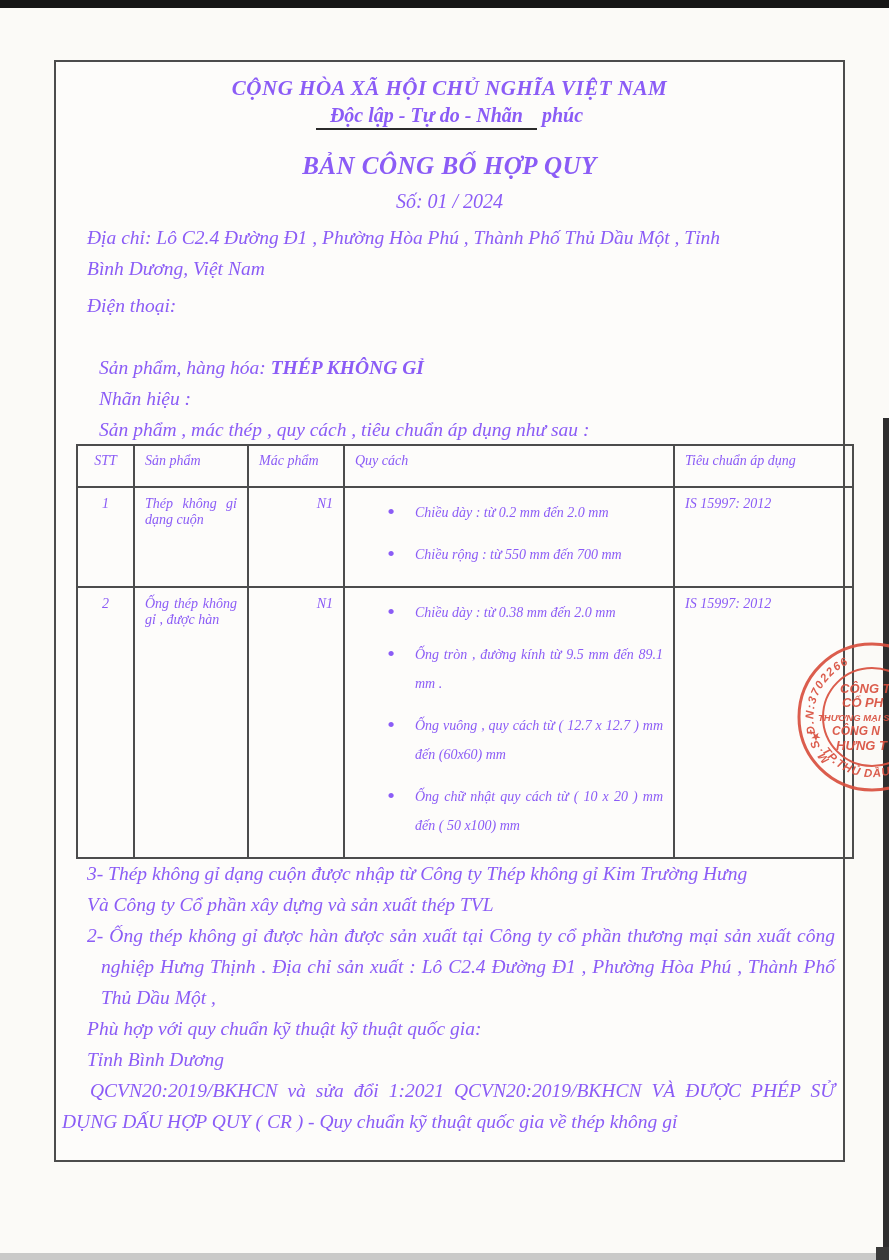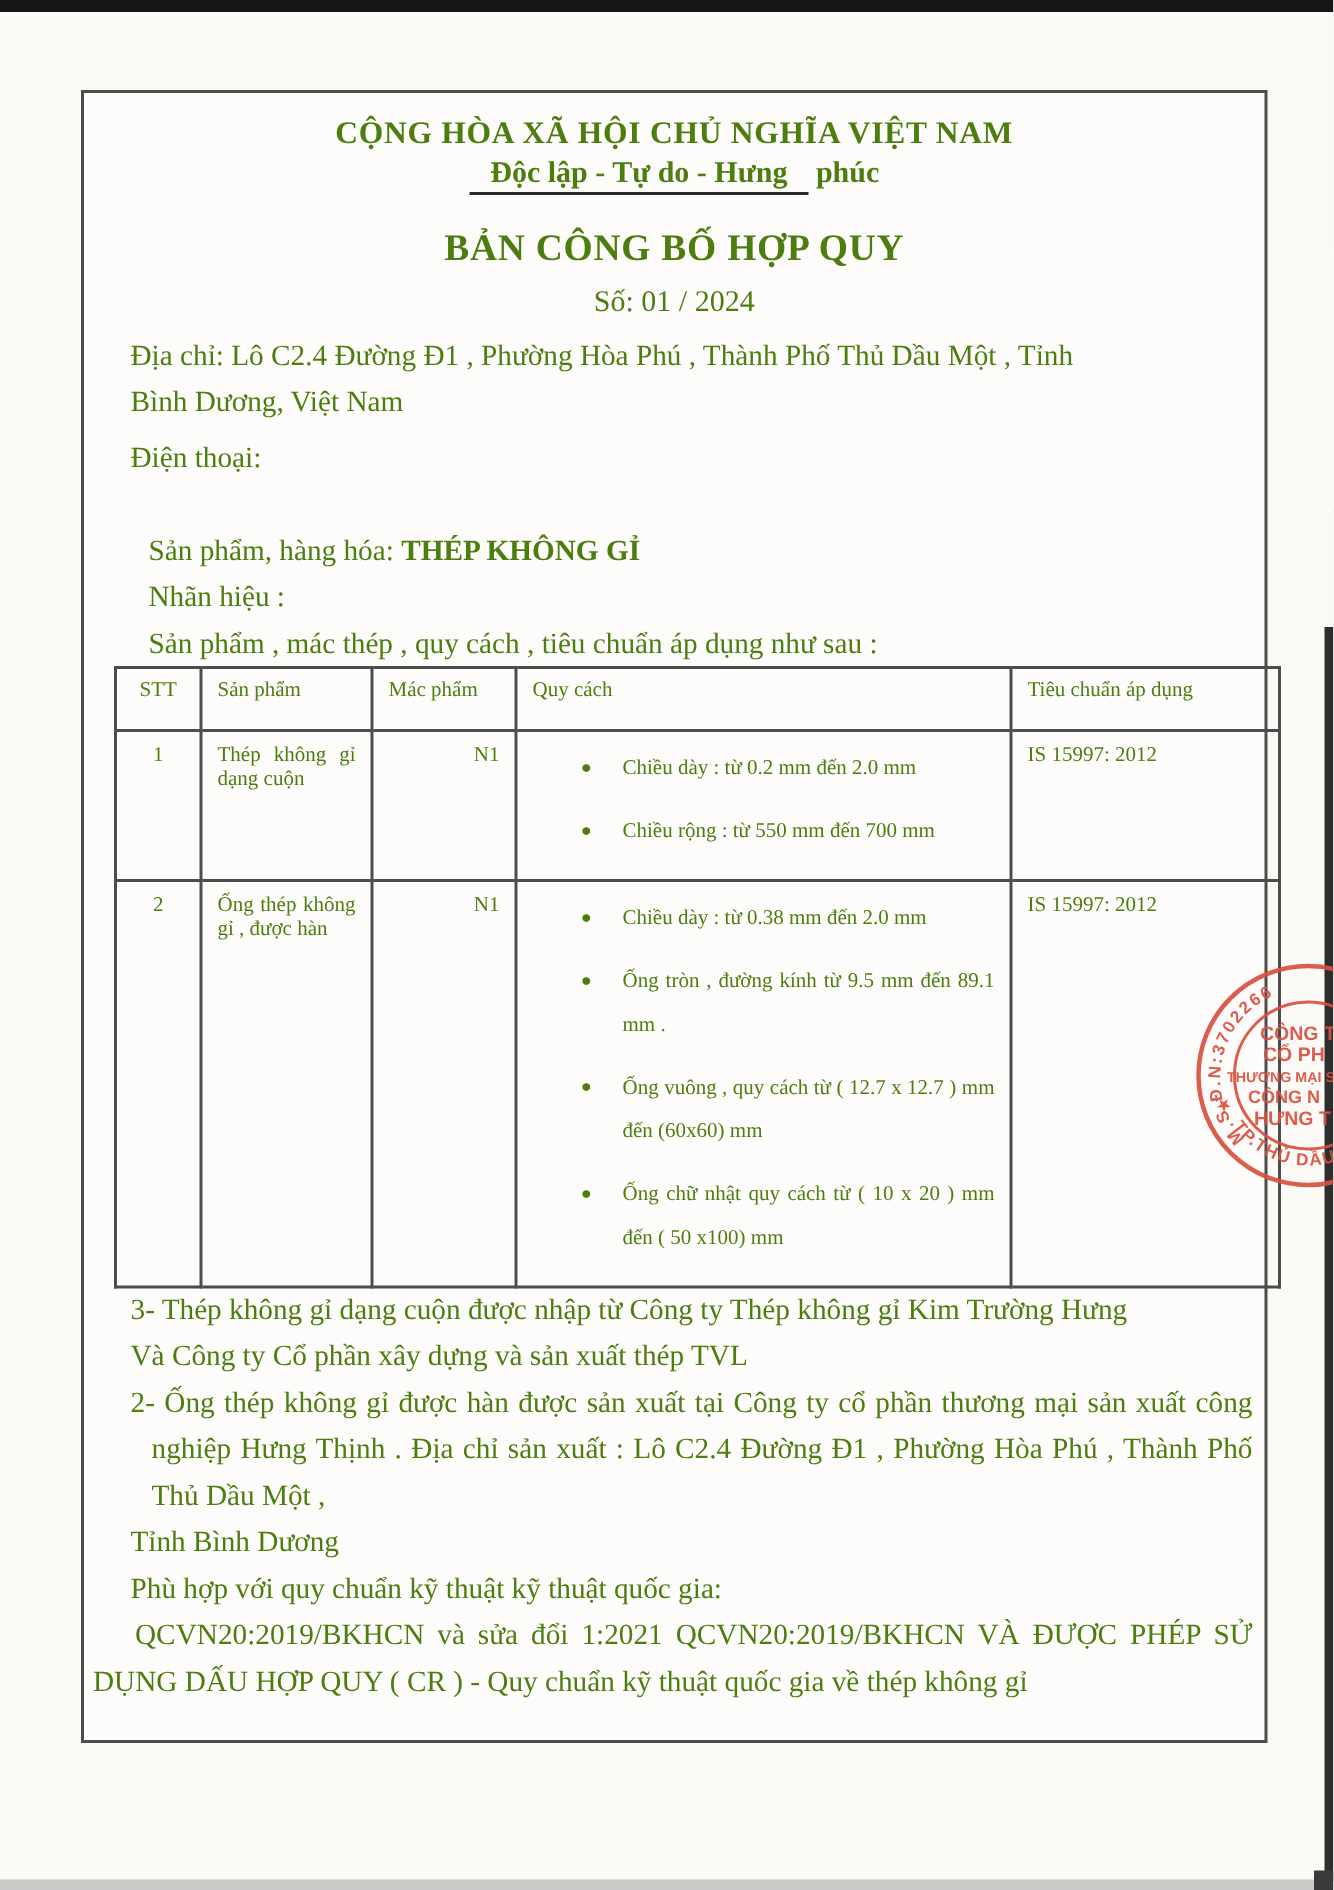--- a/index.html
+++ b/index.html
@@ -1,18 +1,18 @@
 <!DOCTYPE html>
 <html><head>
 <meta charset="utf-8">
 <style>
   html,body{margin:0;padding:0;}
   body{width:889px;height:1260px;overflow:hidden;background:#e9e9e6;}
   .scan{position:relative;width:889px;height:1260px;background:#fbfaf7;overflow:hidden;
-        font-family:"Liberation Serif","DejaVu Serif",serif;color:#4d7c0f;}
+        font-family:"Liberation Serif","DejaVu Serif",serif;color:#8b5cf6;font-style:italic;}
   
   .top-strip{position:absolute;left:0;top:0;width:889px;height:8px;background:#161616;}
   .right-band{position:absolute;left:883px;top:418px;width:6px;height:836px;background:#2e2e2e;}
   .bottom-strip{position:absolute;left:0;top:1253px;width:889px;height:7px;background:#c9c9c8;}
   .corner-mark{position:absolute;left:876px;top:1247px;width:13px;height:13px;background:#3a3a3a;}
 
   
   .page-frame{position:absolute;left:54px;top:60px;width:791px;height:1102px;
               border:2px solid #4c4c4c;box-sizing:border-box;background:#fdfcfa;}
 
@@ -63,21 +63,21 @@
 
   <div class="top-strip"></div>
   <div class="right-band"></div>
   <div class="bottom-strip"></div>
   <div class="corner-mark"></div>
 
   <div class="page-frame">
 
     <div class="abs center nat-title">CỘNG HÒA XÃ HỘI CHỦ NGHĨA VIỆT NAM</div>
 
-    <div class="abs center motto"><span class="u">Độc lập - Tự do - Hưng</span><span> phúc</span></div>
+    <div class="abs center motto"><span class="u">Độc lập - Tự do - Nhãn</span><span> phúc</span></div>
 
     <div class="abs center doc-title">BẢN CÔNG BỐ HỢP QUY</div>
 
     <div class="abs center doc-no">Số: 01 / 2024</div>
 
     <div class="abs body-text info">
       <div>Địa chỉ: Lô C2.4 Đường Đ1 , Phường Hòa Phú , Thành Phố Thủ Dầu Một , Tỉnh</div>
       <div>Bình Dương, Việt Nam</div>
       <div class="mt6">Điện thoại:</div>
     </div>
@@ -130,22 +130,22 @@
         </td>
         <td>IS 15997: 2012</td>
       </tr>
     </tbody>
       </table>
 
     <div class="abs body-text notes">
       <div>3-  Thép không gỉ dạng cuộn được nhập từ Công ty Thép không gỉ Kim Trường Hưng</div>
       <div>Và Công ty Cổ phần xây dựng và sản xuất thép TVL</div>
       <div class="note-hang">2-  Ống thép không gỉ được hàn được sản xuất tại Công ty cổ phần thương mại sản xuất công nghiệp Hưng Thịnh . Địa chỉ sản xuất : Lô C2.4 Đường Đ1 , Phường Hòa Phú , Thành Phố Thủ Dầu Một ,</div>
+      <div>Phù hợp với quy chuẩn kỹ thuật kỹ thuật quốc gia:</div>
       <div>Tỉnh Bình Dương</div>
-      <div>Phù hợp với quy chuẩn kỹ thuật kỹ thuật quốc gia:</div>
       <div class="qcvn">QCVN20:2019/BKHCN và sửa đổi 1:2021 QCVN20:2019/BKHCN VÀ ĐƯỢC PHÉP SỬ DỤNG DẤU HỢP QUY ( CR ) -  Quy chuẩn kỹ thuật quốc gia về thép không gỉ</div>
     </div>
 
   </div>
 
   <svg class="stamp" viewBox="0 0 160 160">
     <defs>
       <path id="arcTop" d="M 33.6 118.4 A 60 60 0 0 1 118.4 33.6" fill="none"></path>
       <path id="arcBottom" d="M 26 110 A 61 61 0 0 0 126 110" fill="none"></path>
     </defs>

